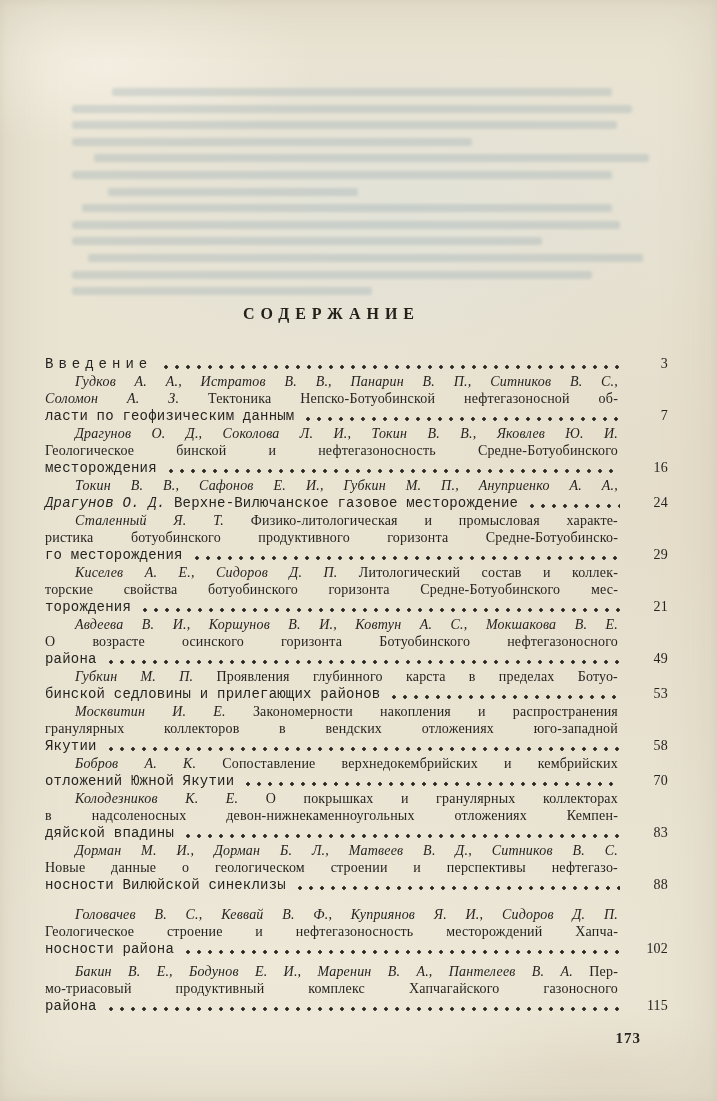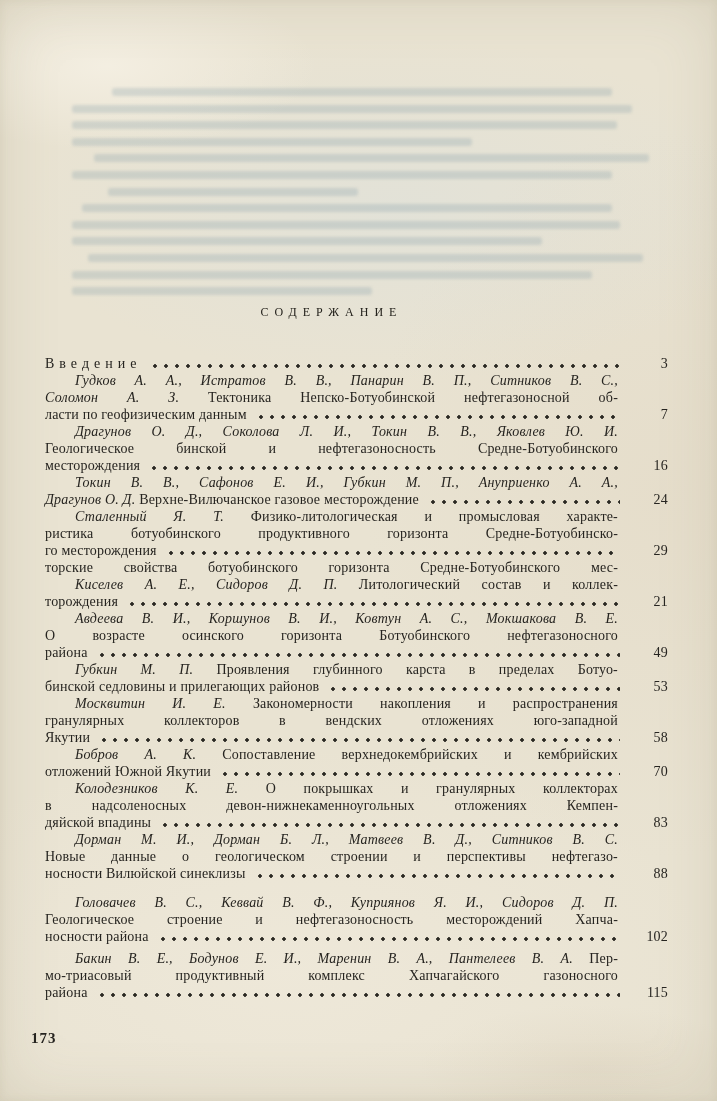--- a/index.html
+++ b/index.html
@@ -26,50 +26,50 @@
     filter: blur(1.6px);
   }
   .ghost-line {
     height: 8px; border-radius: 3px;
     background: rgba(128,154,166,0.26);
     margin-bottom: 8.6px;
   }
   .title {
     position: absolute; top: 305px; left: 45px; width: 573px;
     text-align: center;
-    font-size: 12px; font-weight: normal; letter-spacing: 6px;
+    font-size: 16px; font-weight: bold; letter-spacing: 6px;
     color: #23211b;
   }
   .toc {
     position: absolute; top: 355px; left: 45px; width: 623px;
     font-size: 14px; line-height: 17px; letter-spacing: 0.2px;
     color: #262420;
   }
   .entry { margin: 0; }
   .entry.sp1 { margin-top: 12px; }
   .entry.sp2 { margin-top: 5px; }
   .line { width: 573px; }
   .line.mid { text-align: justify; text-align-last: justify; }
   .line.first { text-indent: 30px; }
   .line.last { display: flex; align-items: baseline; width: 623px; }
-  .line.last .linetext { flex: 0 0 auto; white-space: nowrap; }
+  .line.last .linetext { flex: 0 0 auto; white-space: nowrap; font-family: Liberation Mono, monospace; }
   .linetext.spaced { letter-spacing: 5px; }
   .it { font-style: italic; }
   .dots {
     flex: 1 1 auto; height: 4px;
     align-self: flex-end;
     margin: 0 10px 4px 12px;
     background-image: radial-gradient(circle at 2px 2px, #2a2822 1.5px, rgba(0,0,0,0) 2px);
     background-size: 11px 4px;
     background-repeat: repeat-x;
   }
   .pagenum { flex: 0 0 auto; min-width: 38px; text-align: right; }
   .folio {
-    position: absolute; top: 1030px; left: 31px; width: 596px;
-    text-align: left;
+    position: absolute; top: 1030px; left: 45px; width: 596px;
+    text-align: right;
     font-size: 15px; font-weight: bold; letter-spacing: 1px;
     color: #262420;
   }
 </style>
 </head>
 <body>
 
 <div class="page">
   <div class="ghost">
       <div class="ghost-line" style="width: 500px; margin-left: 40px;"></div>
@@ -124,22 +124,22 @@
       <div class="entry">
         <div class="line first mid"><span class="linetext"><span class="it">Сталенный Я. Т.</span><span> Физико-литологическая и промысловая характе-</span></span></div>
         <div class="line mid"><span class="linetext"><span>ристика ботуобинского продуктивного горизонта Средне-Ботуобинско-</span></span></div>
         <div class="line last">
           <span class="linetext"><span>го месторождения</span></span>
           <span class="dots"></span>
           <span class="pagenum">29</span>
         </div>
       </div>
       <div class="entry">
+        <div class="line first mid"><span class="linetext"><span class="it">Киселев А. Е., Сидоров Д. П.</span><span> Литологический состав и коллек-</span></span></div>
         <div class="line mid"><span class="linetext"><span>торские свойства ботуобинского горизонта Средне-Ботуобинского мес-</span></span></div>
-        <div class="line first mid"><span class="linetext"><span class="it">Киселев А. Е., Сидоров Д. П.</span><span> Литологический состав и коллек-</span></span></div>
         <div class="line last">
           <span class="linetext"><span>торождения</span></span>
           <span class="dots"></span>
           <span class="pagenum">21</span>
         </div>
       </div>
       <div class="entry">
         <div class="line first mid"><span class="linetext"><span class="it">Авдеева В. И., Коршунов В. И., Ковтун А. С., Мокшакова В. Е.</span></span></div>
         <div class="line mid"><span class="linetext"><span>О возрасте осинского горизонта Ботуобинского нефтегазоносного</span></span></div>
         <div class="line last">

